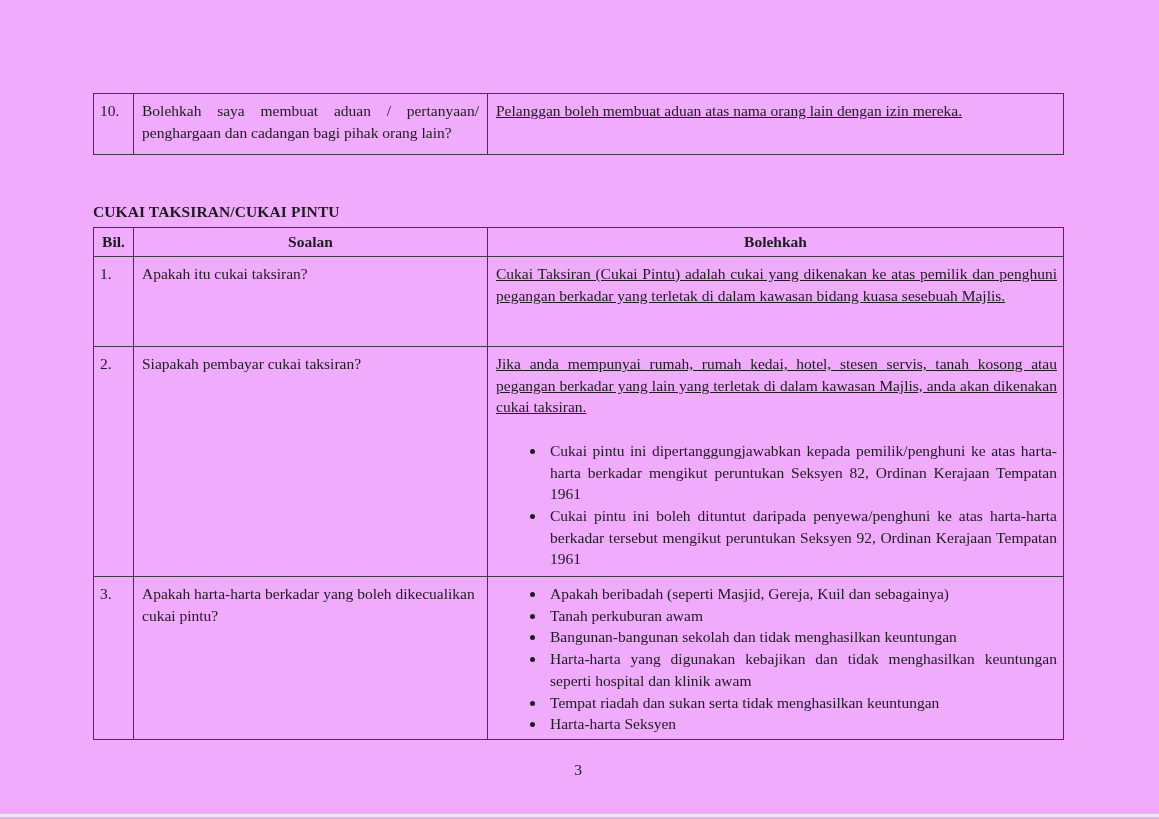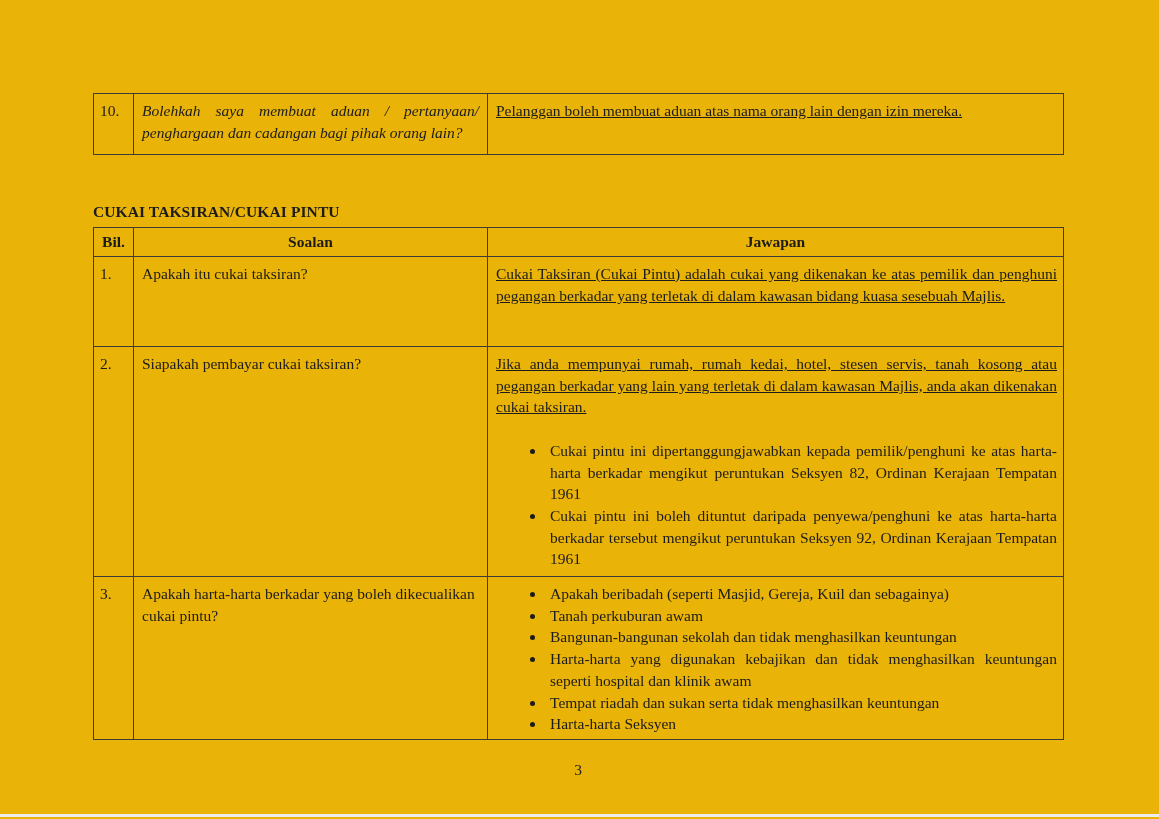--- a/index.html
+++ b/index.html
@@ -3,34 +3,34 @@
 <meta charset="utf-8">
 <style>
   * { margin: 0; padding: 0; box-sizing: border-box; }
   html, body {
     width: 1159px; height: 819px;
     background: #ffffff;
     font-family: "Liberation Serif", serif;
     color: #1c1c1c;
     overflow: hidden;
   }
-  .page { position: relative; width: 1159px; height: 819px; background: #eab308; }
+  .page { position: relative; width: 1159px; height: 819px; background: #f0abfc; }
   .content { position: absolute; left: 93px; top: 93px; width: 970px; }
 
   table { border-collapse: collapse; width: 970px; table-layout: fixed; }
   td, th { border: 1px solid #3b3b3b; vertical-align: top; font-size: 15.5px; line-height: 21.7px; }
 
   col.c-bil { width: 40px; }
   col.c-soalan { width: 354px; }
   col.c-jawapan { width: 576px; }
 
   .bil-cell { padding: 6px 2px 4px 6px; text-align: left; }
   .q-cell { padding: 6px 8px 4px 8px; }
   .a-cell { padding: 6px 6px 4px 8px; }
-  .justify { text-align: justify; font-style: italic; }
+  .justify { text-align: justify; }
 
   .prev-table tr { height: 61px; }
 
   .section-heading {
     margin-top: 46px;
     margin-bottom: 4px;
     font-size: 15.5px;
     font-weight: bold;
     line-height: 22px;
     letter-spacing: 0.1px;
@@ -93,21 +93,21 @@
     <table class="faq-table">
       <colgroup>
           <col class="c-bil">
           <col class="c-soalan">
           <col class="c-jawapan">
         </colgroup>
       <thead>
         <tr>
           <th>Bil.</th>
           <th>Soalan</th>
-          <th>Jawapan</th>
+          <th>Bolehkah</th>
         </tr>
       </thead>
       <tbody>
   <tr>
     <td class="bil-cell">1.</td>
     <td class="q-cell">Apakah itu cukai taksiran?</td>
     <td class="a-cell">
               <div class="ans-p">Cukai Taksiran (Cukai Pintu) adalah cukai yang dikenakan ke atas pemilik dan penghuni pegangan berkadar yang terletak di dalam kawasan bidang kuasa sesebuah Majlis.</div>
             </td>
   </tr>

